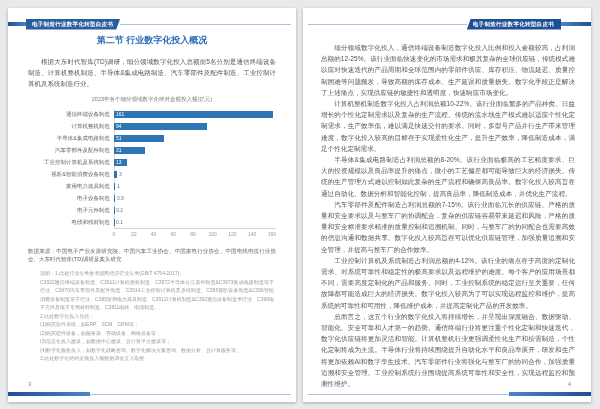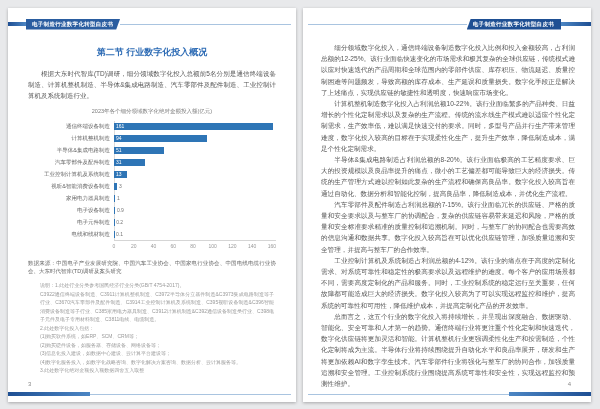--- a/index.html
+++ b/index.html
@@ -34,21 +34,21 @@
   .hline-r{margin-left:5px;}
 
   
   .page-footer{position:absolute;bottom:5px;left:0;right:0;height:6px;display:flex;align-items:center;}
   .fbar{width:82px;height:4px;}
   .page-num{position:absolute;bottom:15px;font-size:6px;color:#8a8a8a;}
   .page-num-l{left:20px;}
   .page-num-r{right:20px;}
 
   
-  .content-l{position:absolute;left:20px;right:20px;top:30px;}
+  .content-l{position:absolute;left:20px;right:20px;top:18px;}
   .section-title{margin-top:8px;text-align:center;color:#2e6cb5;font-weight:bold;font-size:9px;}
   .intro{margin-top:9px;font-size:6.5px;line-height:11px;color:#555;text-align:justify;text-indent:2em;}
   .chart-title{margin-top:7px;text-align:center;font-size:5.5px;color:#7a7a7a;}
   .chart{margin-top:5px;position:relative;}
   .y-axis-line{position:absolute;left:86px;top:1px;bottom:10px;width:1px;background:#dcdcdc;}
   .chart-row{display:flex;align-items:center;height:12px;}
   .chart-label{width:82px;padding-right:4px;text-align:right;font-size:5.5px;color:#666;white-space:nowrap;}
   .chart-track{flex:1;height:7px;position:relative;}
   .chart-bar{height:7px;position:relative;}
   .val-in{position:absolute;left:2px;top:0;line-height:7px;font-size:5px;color:#fff;}

